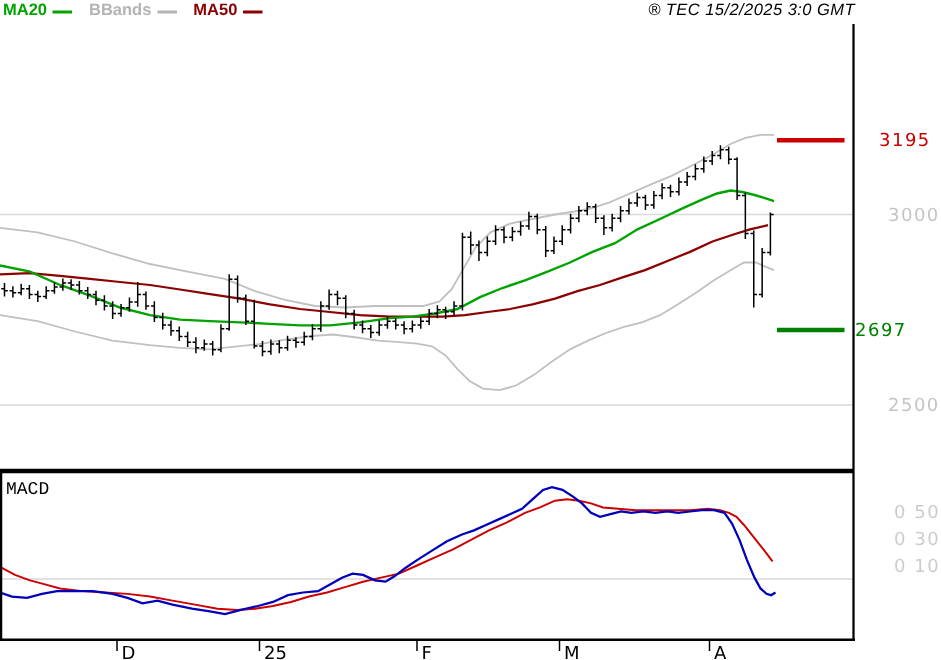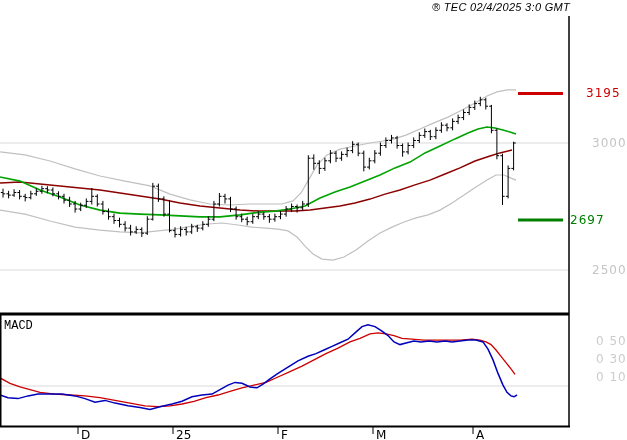--- a/index.html
+++ b/index.html
@@ -59,16 +59,30 @@
         <text x="176" y="439" fill="#000000">25</text>
         <line x1="278" y1="427" x2="278" y2="434" stroke="#000000" stroke-width="1"></line>
         <text x="281" y="439" fill="#000000">F</text>
         <line x1="373" y1="427" x2="373" y2="434" stroke="#000000" stroke-width="1"></line>
         <text x="376" y="439" fill="#000000">M</text>
         <line x1="473" y1="427" x2="473" y2="434" stroke="#000000" stroke-width="1"></line>
         <text x="476" y="439" fill="#000000">A</text>
       </g>
     </svg>
 
+  <div class="legend">
+    <span class="leg">
+      <span class="leg-label" style="color: rgb(0, 163, 0);">MA20</span>
+      <span class="leg-dash" style="border-top-color: rgb(0, 163, 0);"></span>
+    </span>
+    <span class="leg">
+      <span class="leg-label" style="color: rgb(180, 180, 180);">BBands</span>
+      <span class="leg-dash" style="border-top-color: rgb(180, 180, 180);"></span>
+    </span>
+    <span class="leg">
+      <span class="leg-label" style="color: rgb(139, 0, 0);">MA50</span>
+      <span class="leg-dash" style="border-top-color: rgb(139, 0, 0);"></span>
+    </span>
+  </div>
 
-  <div class="copyright">® TEC 02/4/2025 3:0 GMT</div>
+  <div class="copyright">® TEC 15/2/2025 3:0 GMT</div>
   <div class="macd-label">MACD</div>
 </div>
 
 </body></html>

